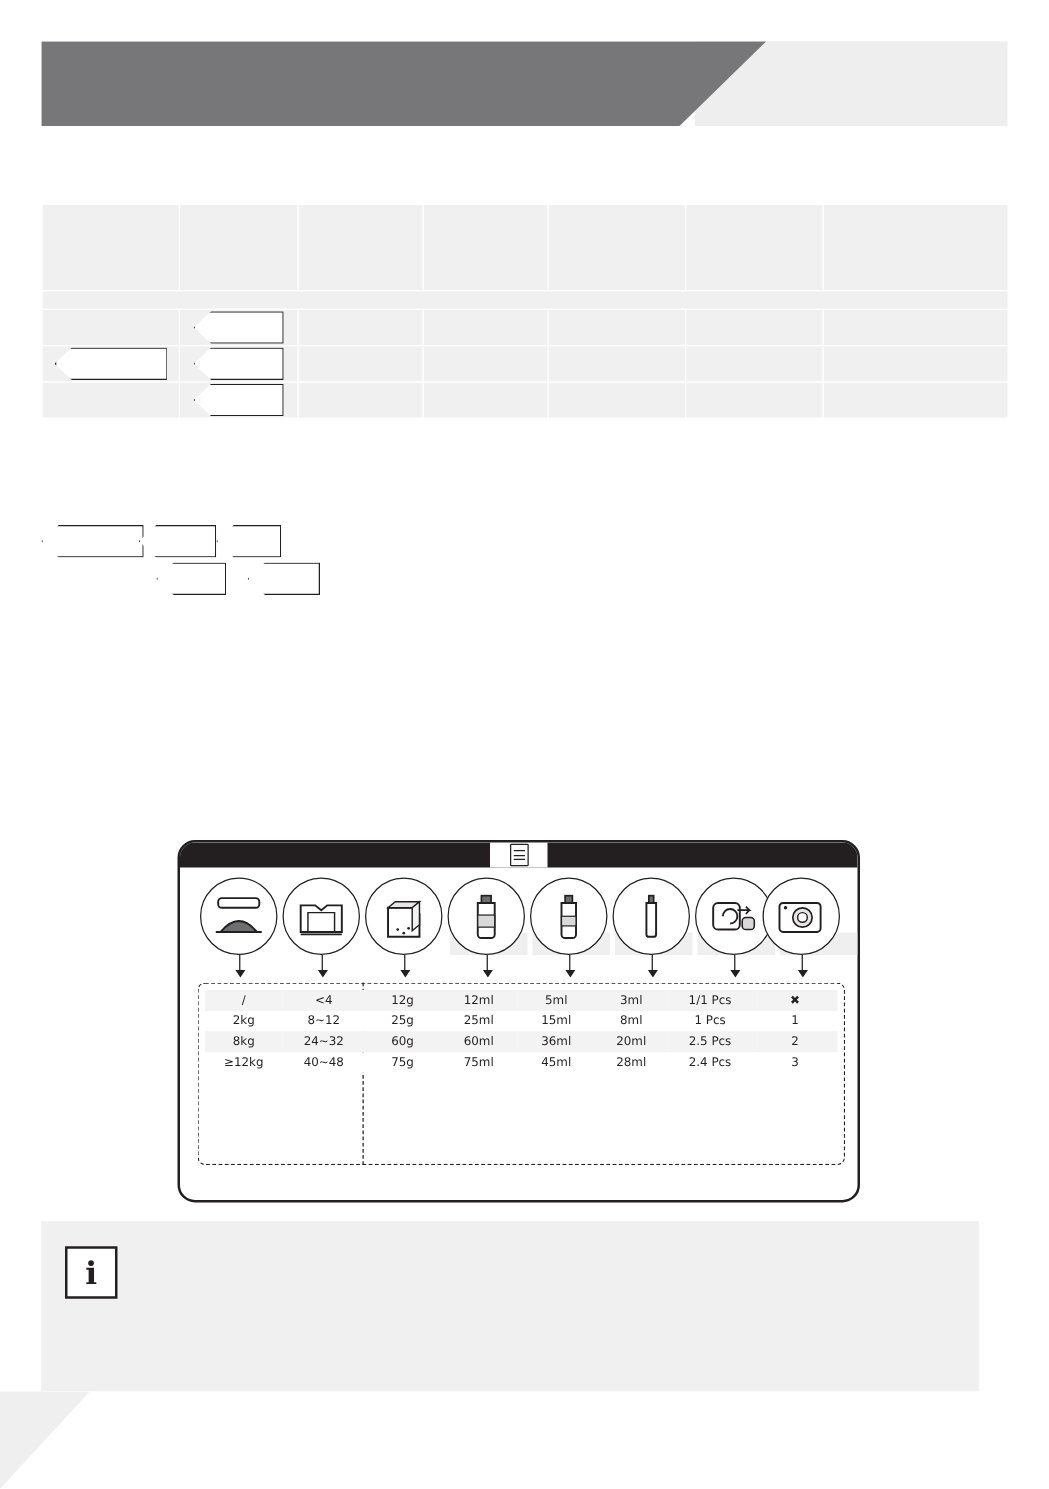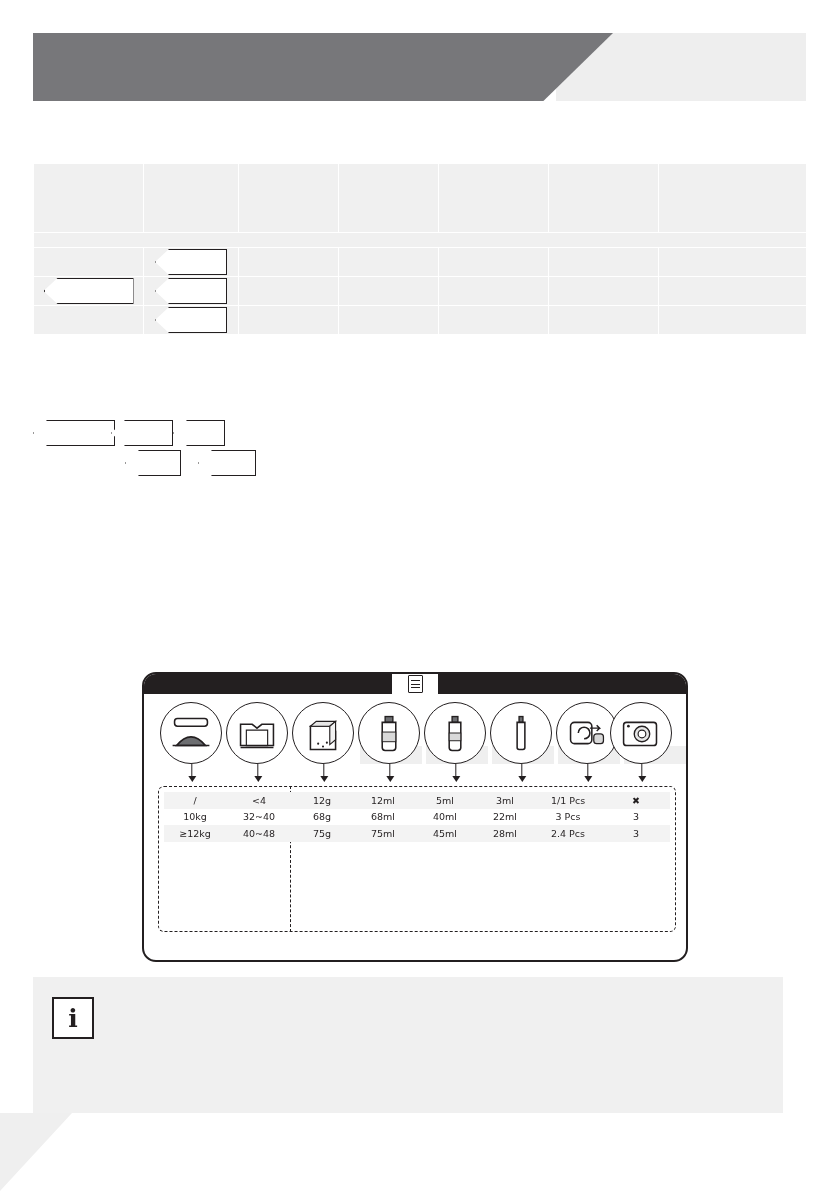--- a/index.html
+++ b/index.html
@@ -590,28 +590,38 @@
         <td>/</td>
         <td>&lt;4</td>
         <td>12g</td>
         <td>12ml</td>
         <td>5ml</td>
         <td>3ml</td>
         <td>1/1 Pcs</td>
         <td>✖</td>
       </tr>
       <tr>
-        <td>10kg</td>
-        <td>32~40</td>
-        <td>68g</td>
-        <td>68ml</td>
-        <td>40ml</td>
-        <td>22ml</td>
-        <td>3 Pcs</td>
-        <td>3</td>
+        <td>2kg</td>
+        <td>8~12</td>
+        <td>25g</td>
+        <td>25ml</td>
+        <td>15ml</td>
+        <td>8ml</td>
+        <td>1 Pcs</td>
+        <td>1</td>
+      </tr>
+      <tr>
+        <td>8kg</td>
+        <td>24~32</td>
+        <td>60g</td>
+        <td>60ml</td>
+        <td>36ml</td>
+        <td>20ml</td>
+        <td>2.5 Pcs</td>
+        <td>2</td>
       </tr>
       <tr>
         <td>≥12kg</td>
         <td>40~48</td>
         <td>75g</td>
         <td>75ml</td>
         <td>45ml</td>
         <td>28ml</td>
         <td>2.4 Pcs</td>
         <td>3</td>

